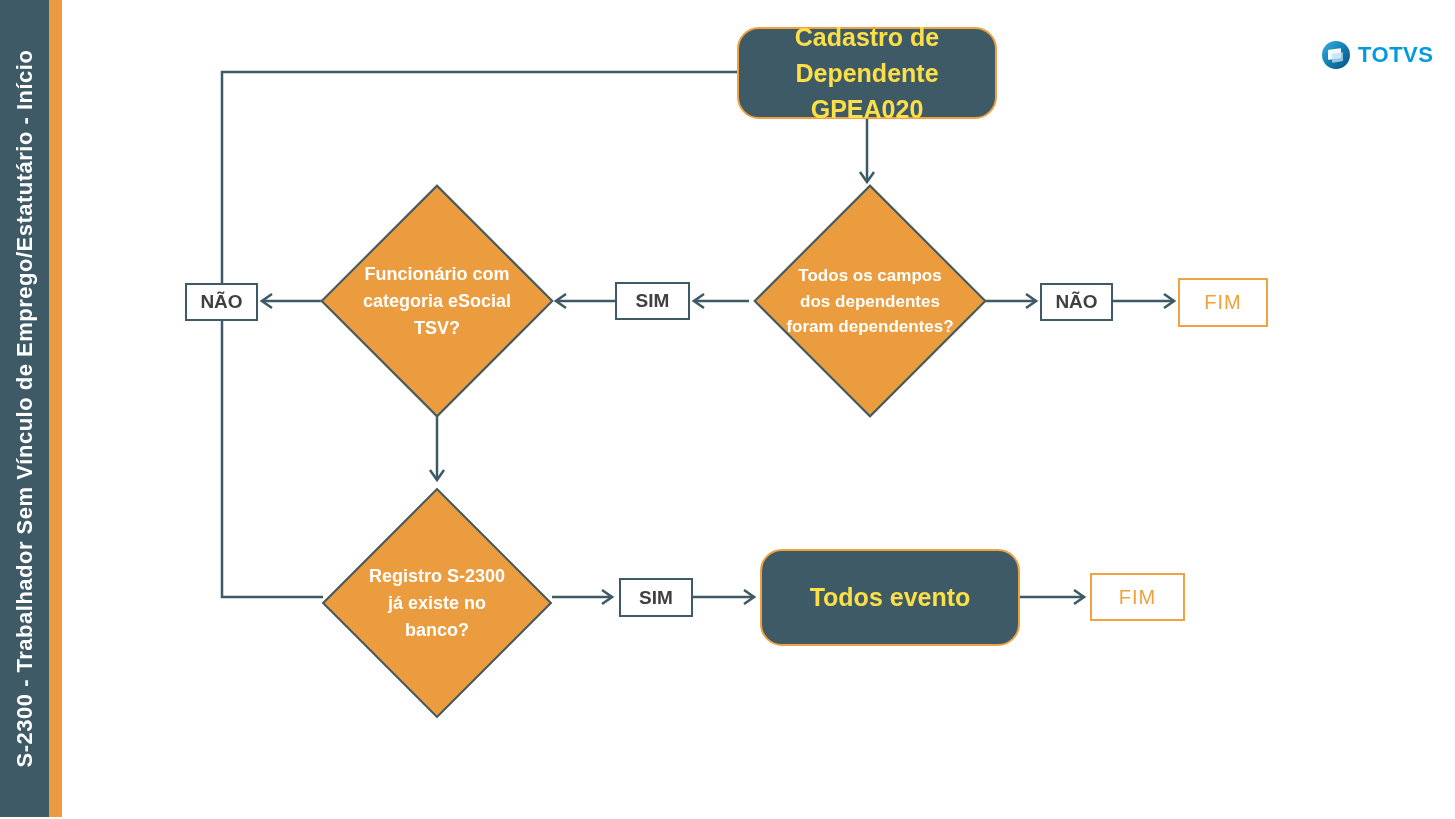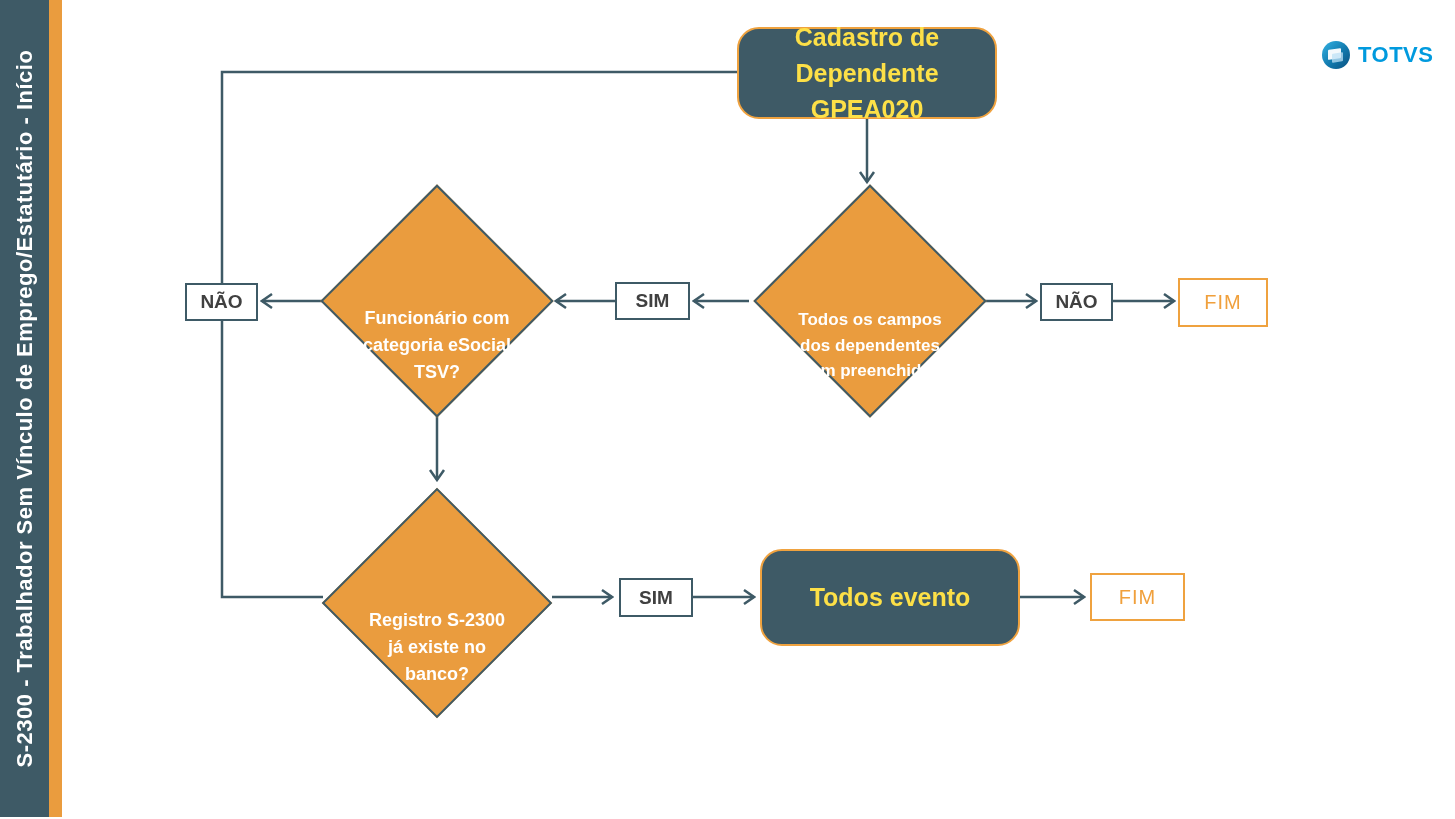--- a/index.html
+++ b/index.html
@@ -26,21 +26,21 @@
 
   .process { background:#3e5a66; border:2.5px solid #efa23f; border-radius:22px;
              color:#fde047; font-weight:bold; font-size:25px; line-height:1.45; }
 
   .diamond-wrap { position:absolute; z-index:2; }
   .diamond-shape { position:absolute; left:50%; top:50%; background:#ea9c3e;
                    border:2px solid #3e5a66;
                    transform: translate(-50%,-50%) rotate(45deg); }
   .diamond-text { position:absolute; left:50%; top:50%; transform:translate(-50%,-50%);
                   width:210px; text-align:center; color:#ffffff; font-weight:bold;
-                  font-size:18px; line-height:1.5;margin-top:44px; }
+                  font-size:18px; line-height:1.5; }
   .diamond-text.small { font-size:17px; line-height:1.5; }
 
   .label-box { background:#ffffff; border:2px solid #3e5a66; color:#404040;
                font-weight:bold; font-size:19px; }
   .fim-box   { background:#ffffff; border:2.5px solid #efa23f; color:#f0a03c;
                font-weight:normal; font-size:20px; letter-spacing:1px; }
 
   
   .logo { position:absolute; left:1322px; top:38px; width:120px; height:34px;
           display:flex; align-items:center; z-index:2; }
@@ -95,21 +95,21 @@
   <div class="node process" style="left:737px; top:27px; width:260px; height:92px;">
     <span>Cadastro de Dependente</span>
     <span>GPEA020</span>
   </div>
 
   <div class="diamond-wrap" style="left:753px; top:184px; width:234px; height:234px;">
     <div class="diamond-shape" style="width:165px; height:165px;"></div>
     <div class="diamond-text small">
       <span>Todos os campos</span><br>
       <span>dos dependentes</span><br>
-      <span>foram preenchidos?</span>
+      <span>foram dependentes?</span>
     </div>
   </div>
 
   <div class="diamond-wrap" style="left:320px; top:184px; width:234px; height:234px;">
     <div class="diamond-shape" style="width:165px; height:165px;"></div>
     <div class="diamond-text">
       <span>Funcionário com</span><br>
       <span>categoria eSocial</span><br>
       <span>TSV?</span>
     </div>

